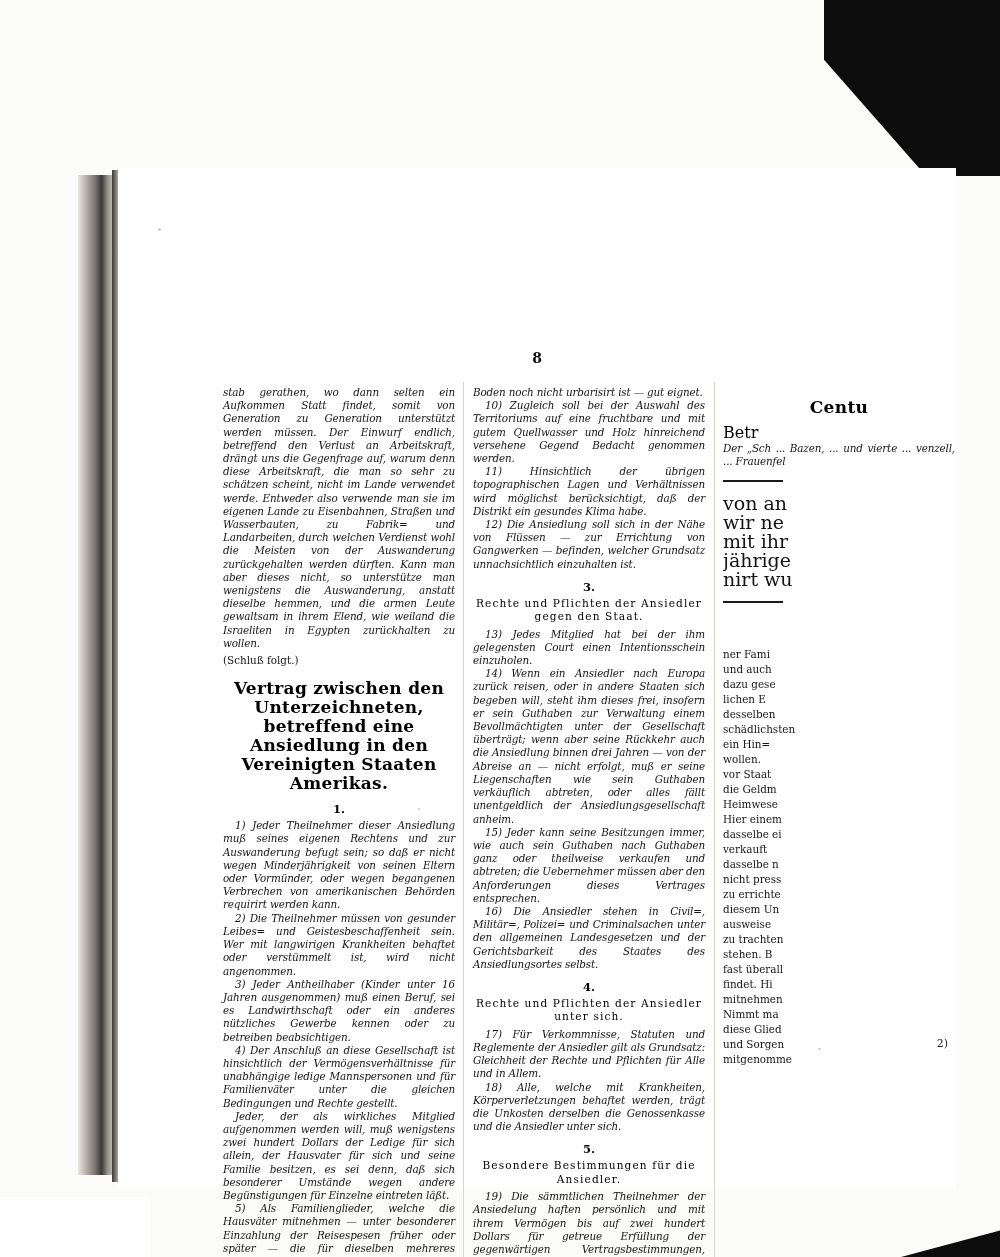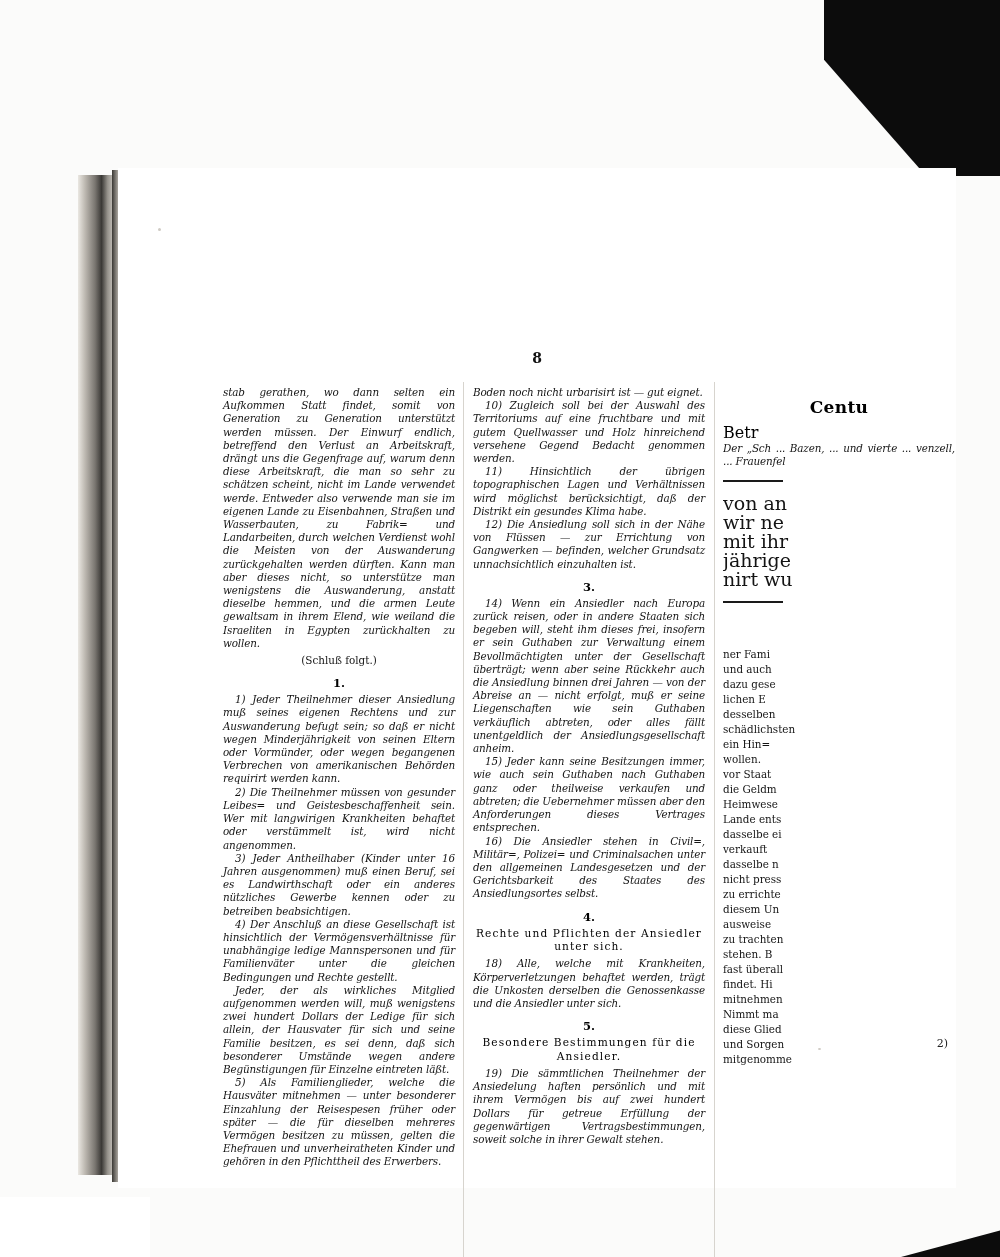--- a/index.html
+++ b/index.html
@@ -72,21 +72,21 @@
   .fx {
     font-family: "DejaVu Serif", serif;
     font-size: 10.4px;
     line-height: 13.2px;
     text-align: justify;
     color: #141414;
     -webkit-font-smoothing: none;
   }
   .fx p { margin: 0; }
   .indent { text-indent: 12px; }
-  .center { text-align: center; text-indent: 0; }
+  .center { text-indent: 0; }
   .tight { letter-spacing: -0.15px; font-style: italic; }
 
   
   .folio {
     position: absolute;
     left: 0; top: 182px;
     width: 838px;
     text-align: center;
     font-size: 14px;
     font-weight: 700;
@@ -169,20 +169,21 @@
     <div class="col" id="col1">
 
       <div class="fx">
         <p class="tight">stab gerathen, wo dann selten ein Aufkommen Statt findet, somit von Generation zu Generation unterstützt werden müssen. Der Einwurf endlich, betreffend den Verlust an Arbeitskraft, drängt uns die Gegenfrage auf, warum denn diese Arbeitskraft, die man so sehr zu schätzen scheint, nicht im Lande verwendet werde. Entweder also verwende man sie im eigenen Lande zu Eisenbahnen, Straßen und Wasserbauten, zu Fabrik= und Landarbeiten, durch welchen Verdienst wohl die Meisten von der Auswanderung zurückgehalten werden dürften. Kann man aber dieses nicht, so unterstütze man wenigstens die Auswanderung, anstatt dieselbe hemmen, und die armen Leute gewaltsam in ihrem Elend, wie weiland die Israeliten in Egypten zurückhalten zu wollen.</p>
       </div>
 
       <div class="fx center" style="margin-top:4px;">
         <p>(Schluß folgt.)</p>
       </div>
 
+      <div class="heading-big">Vertrag zwischen den Unterzeichneten, betreffend eine Ansiedlung in den Vereinigten Staaten Amerikas.</div>
 
       <div class="sec-num">1.</div>
 
       <div class="fx">
         <p class="indent tight">1) Jeder Theilnehmer dieser Ansiedlung muß seines eigenen Rechtens und zur Auswanderung befugt sein; so daß er nicht wegen Minderjährigkeit von seinen Eltern oder Vormünder, oder wegen begangenen Verbrechen von amerikanischen Behörden requirirt werden kann.</p>
         <p class="indent tight">2) Die Theilnehmer müssen von gesunder Leibes= und Geistesbeschaffenheit sein. Wer mit langwirigen Krankheiten behaftet oder verstümmelt ist, wird nicht angenommen.</p>
         <p class="indent tight">3) Jeder Antheilhaber (Kinder unter 16 Jahren ausgenommen) muß einen Beruf, sei es Landwirthschaft oder ein anderes nützliches Gewerbe kennen oder zu betreiben beabsichtigen.</p>
         <p class="indent tight">4) Der Anschluß an diese Gesellschaft ist hinsichtlich der Vermögensverhältnisse für unabhängige ledige Mannspersonen und für Familienväter unter die gleichen Bedingungen und Rechte gestellt.</p>
         <p class="indent tight">Jeder, der als wirkliches Mitglied aufgenommen werden will, muß wenigstens zwei hundert Dollars der Ledige für sich allein, der Hausvater für sich und seine Familie besitzen, es sei denn, daß sich besonderer Umstände wegen andere Begünstigungen für Einzelne eintreten läßt.</p>
         <p class="indent tight">5) Als Familienglieder, welche die Hausväter mitnehmen — unter besonderer Einzahlung der Reisespesen früher oder später — die für dieselben mehreres Vermögen besitzen zu müssen, gelten die Ehefrauen und unverheiratheten Kinder und gehören in den Pflichttheil des Erwerbers.</p>
@@ -194,31 +195,34 @@
     <div class="col" id="col2">
 
       <div class="fx">
         <p class="tight">Boden noch nicht urbarisirt ist — gut eignet.</p>
         <p class="indent tight">10) Zugleich soll bei der Auswahl des Territoriums auf eine fruchtbare und mit gutem Quellwasser und Holz hinreichend versehene Gegend Bedacht genommen werden.</p>
         <p class="indent tight">11) Hinsichtlich der übrigen topographischen Lagen und Verhältnissen wird möglichst berücksichtigt, daß der Distrikt ein gesundes Klima habe.</p>
         <p class="indent tight">12) Die Ansiedlung soll sich in der Nähe von Flüssen — zur Errichtung von Gangwerken — befinden, welcher Grundsatz unnachsichtlich einzuhalten ist.</p>
       </div>
 
       <div class="sec-num">3.</div>
-
-      <div class="fx">
+      <div class="sec-title">Rechte und Pflichten der Ansiedler gegen den Staat.</div>
+
+      <div class="fx">
+        <p class="indent tight">13) Jedes Mitglied hat bei der ihm gelegensten Court einen Intentionsschein einzuholen.</p>
         <p class="indent tight">14) Wenn ein Ansiedler nach Europa zurück reisen, oder in andere Staaten sich begeben will, steht ihm dieses frei, insofern er sein Guthaben zur Verwaltung einem Bevollmächtigten unter der Gesellschaft überträgt; wenn aber seine Rückkehr auch die Ansiedlung binnen drei Jahren — von der Abreise an — nicht erfolgt, muß er seine Liegenschaften wie sein Guthaben verkäuflich abtreten, oder alles fällt unentgeldlich der Ansiedlungsgesellschaft anheim.</p>
         <p class="indent tight">15) Jeder kann seine Besitzungen immer, wie auch sein Guthaben nach Guthaben ganz oder theilweise verkaufen und abtreten; die Uebernehmer müssen aber den Anforderungen dieses Vertrages entsprechen.</p>
         <p class="indent tight">16) Die Ansiedler stehen in Civil=, Militär=, Polizei= und Criminalsachen unter den allgemeinen Landesgesetzen und der Gerichtsbarkeit des Staates des Ansiedlungsortes selbst.</p>
       </div>
 
       <div class="sec-num">4.</div>
       <div class="sec-title">Rechte und Pflichten der Ansiedler unter sich.</div>
 
       <div class="fx">
+        <p class="indent tight">17) Für Verkommnisse, Statuten und Reglemente der Ansiedler gilt als Grundsatz: Gleichheit der Rechte und Pflichten für Alle und in Allem.</p>
         <p class="indent tight">18) Alle, welche mit Krankheiten, Körperverletzungen behaftet werden, trägt die Unkosten derselben die Genossenkasse und die Ansiedler unter sich.</p>
       </div>
 
       <div class="sec-num">5.</div>
       <div class="sec-title">Besondere Bestimmungen für die Ansiedler.</div>
 
       <div class="fx">
         <p class="indent tight">19) Die sämmtlichen Theilnehmer der Ansiedelung haften persönlich und mit ihrem Vermögen bis auf zwei hundert Dollars für getreue Erfüllung der gegenwärtigen Vertragsbestimmungen, soweit solche in ihrer Gewalt stehen.</p>
 
       </div>
@@ -251,21 +255,21 @@
         <p>und auch</p>
         <p>dazu gese</p>
         <p>lichen E</p>
         <p>desselben</p>
         <p>schädlichsten</p>
         <p>ein Hin=</p>
         <p>wollen.</p>
         <p>vor Staat</p>
         <p>die Geldm</p>
         <p>Heimwese</p>
-        <p>Lande ents</p>
+        <p>Hier einem</p>
         <p>dasselbe ei</p>
         <p>verkauft</p>
         <p>dasselbe n</p>
         <p>nicht press</p>
         <p>zu errichte</p>
         <p>diesem Un</p>
         <p>ausweise</p>
         <p>zu trachten</p>
         <p>stehen. B</p>
         <p>fast überall</p>

